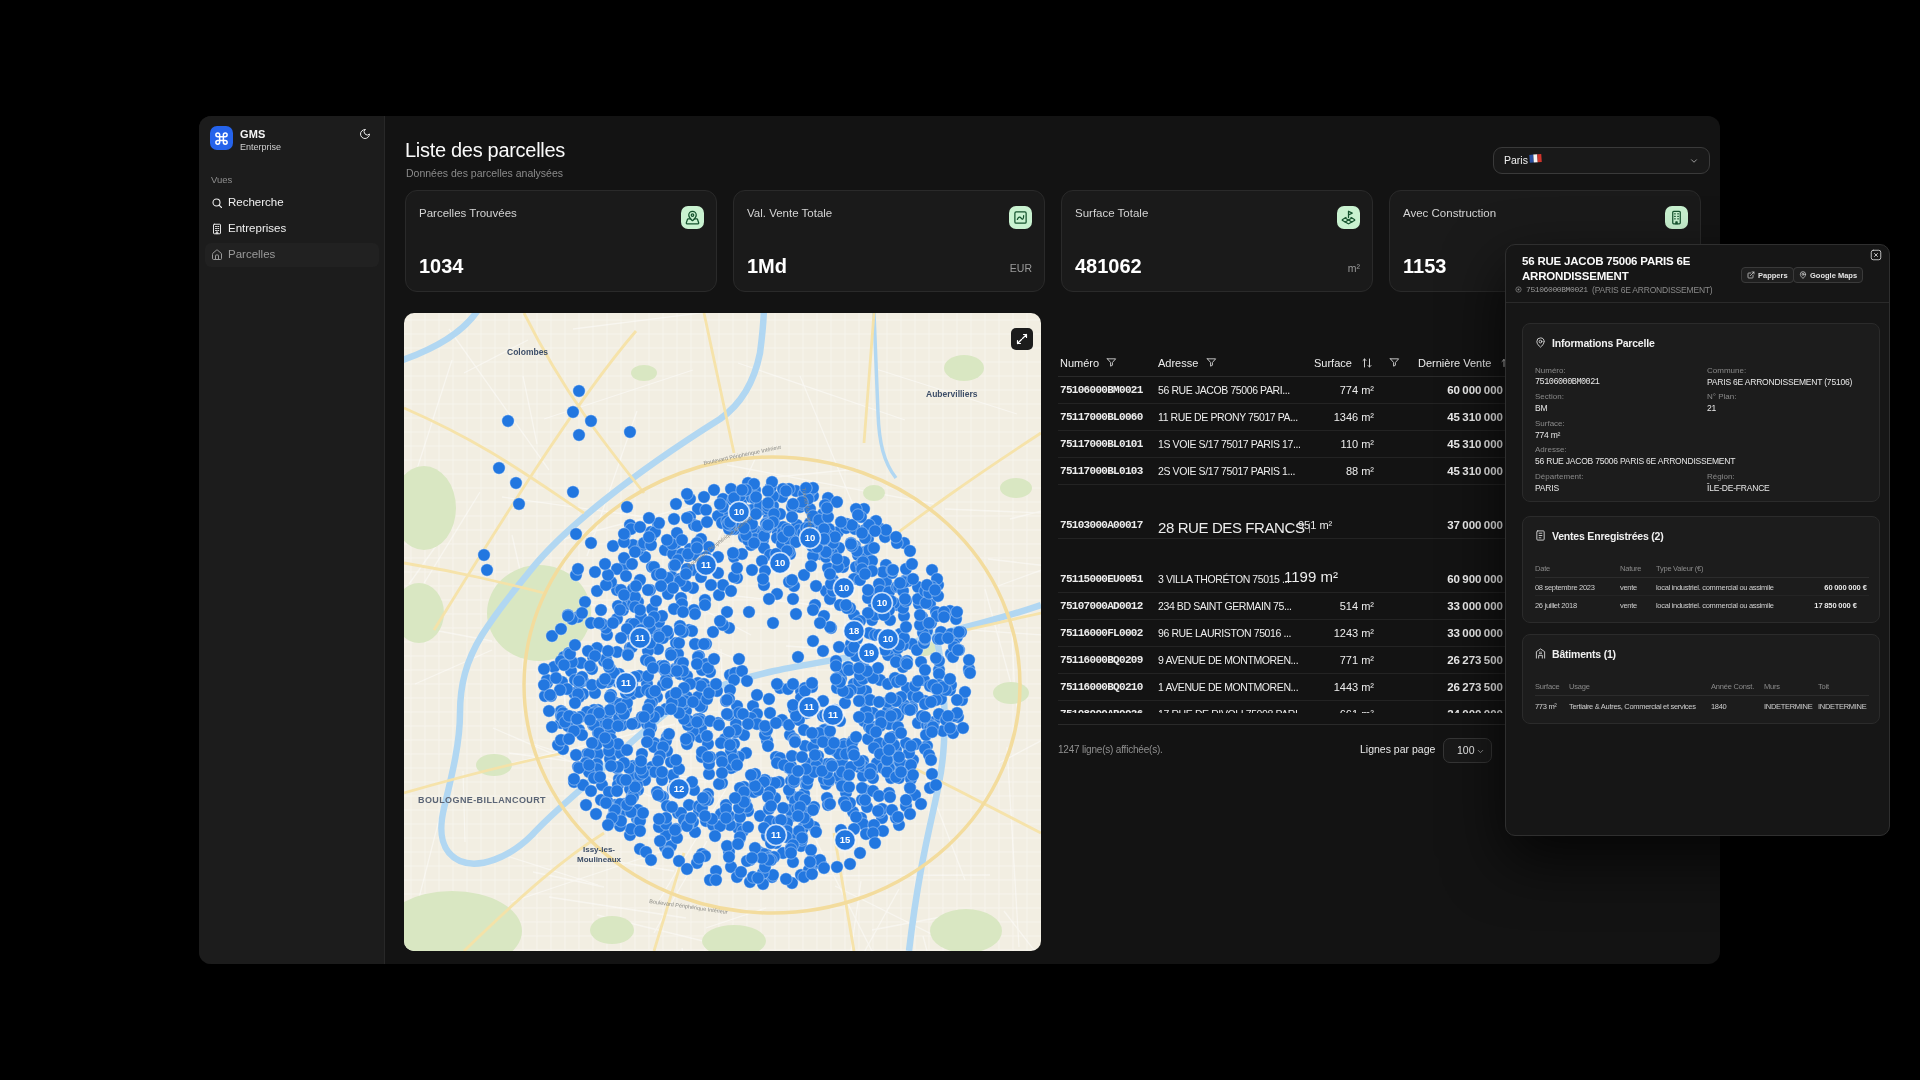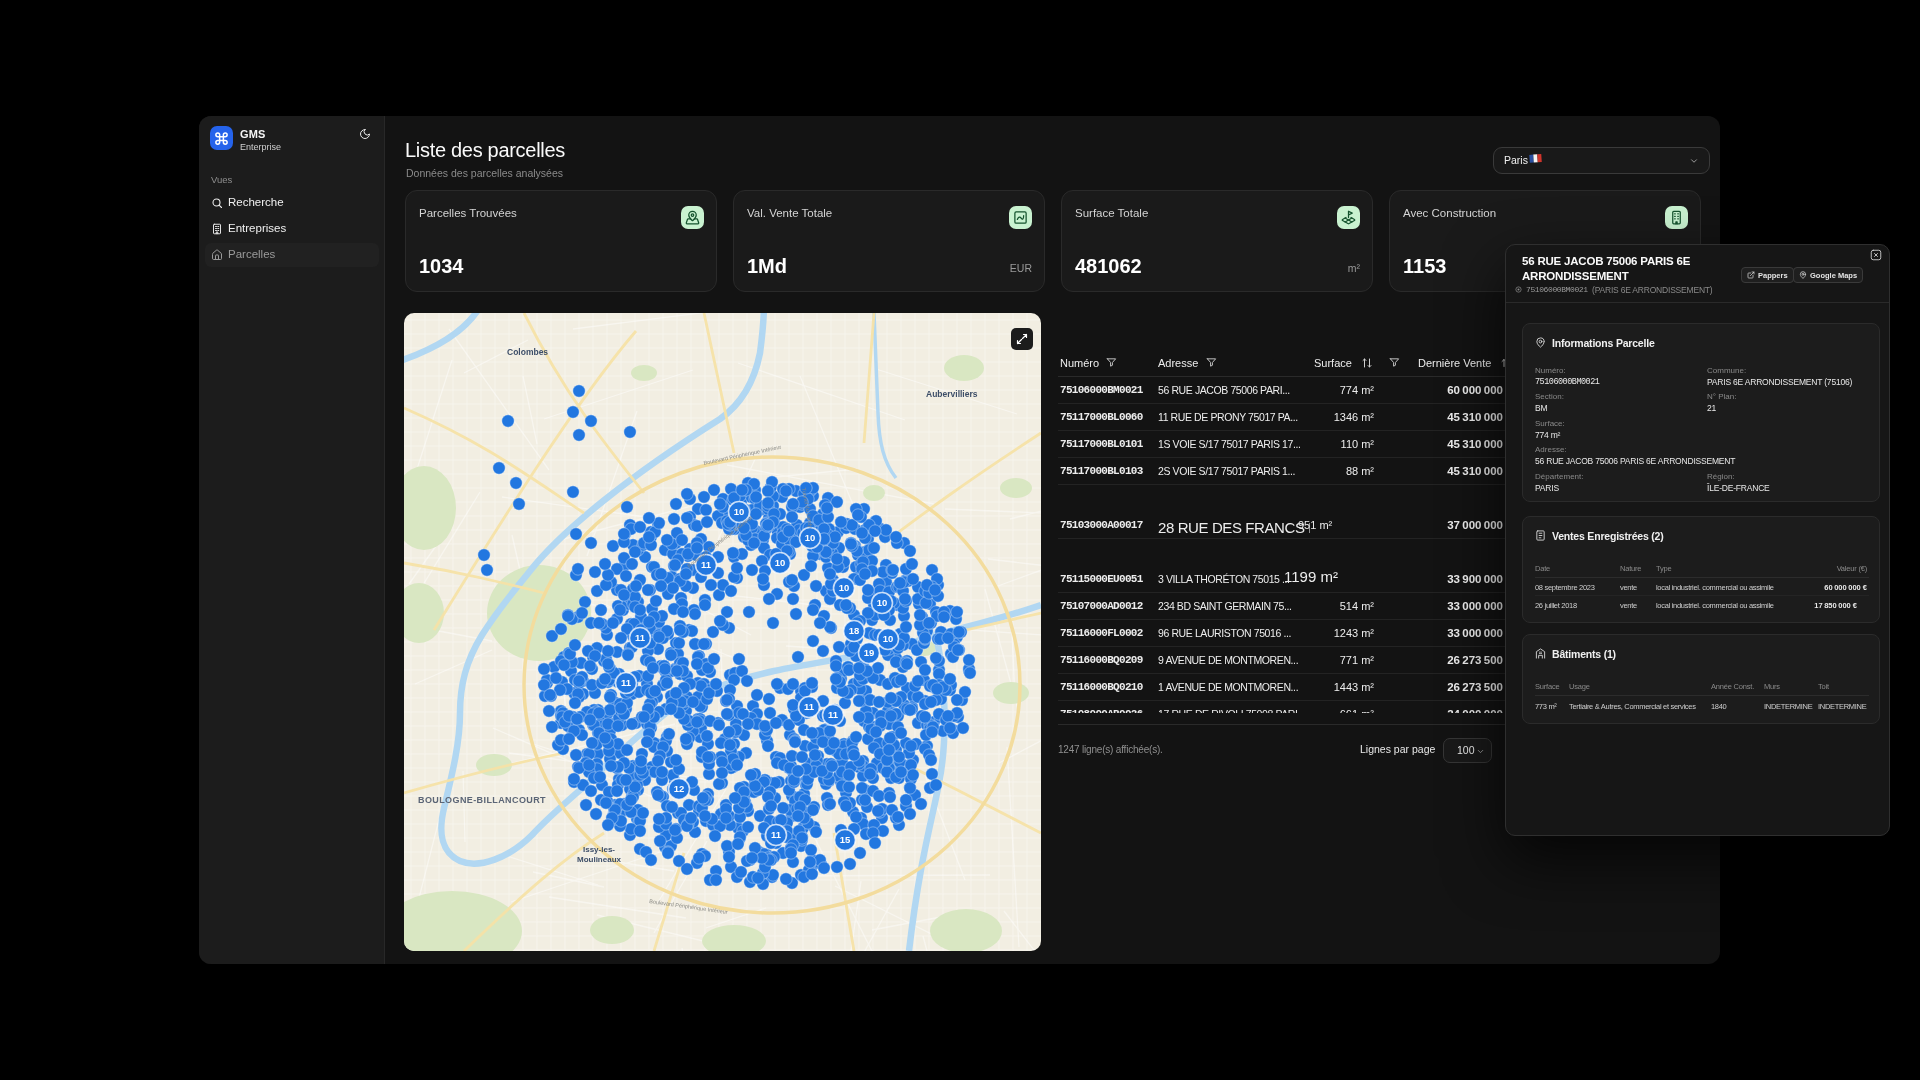--- a/index.html
+++ b/index.html
@@ -1936,21 +1936,21 @@
 <div class="abs" style="left:0;top:162px;width:646px;height:27px;border-bottom:1px solid #232323">
 <div class="abs mono" style="left:2px;top:7px;font-size:11px;font-weight:bold;letter-spacing:-0.7px">75103000A00017</div>
 <div class="abs" style="left:100px;top:7px;font-size:15px;letter-spacing:-0.4px;white-space:nowrap;max-width:152px;overflow:hidden">28 RUE DES FRANCS BOUR...</div>
 <div class="abs" style="left:240px;top:7px;width:90px;text-align:left;font-size:11px">951&nbsp;m²</div>
 <div class="abs" style="left:329px;top:7px;width:116px;text-align:right;font-size:11.5px;font-weight:600">37 000 000</div>
 </div>
 <div class="abs" style="left:0;top:216px;width:646px;height:27px;border-bottom:1px solid #232323">
 <div class="abs mono" style="left:2px;top:7px;font-size:11px;font-weight:bold;letter-spacing:-0.7px">75115000EU0051</div>
 <div class="abs" style="left:100px;top:7px;font-size:10.5px;letter-spacing:-0.4px;white-space:nowrap;max-width:152px;overflow:hidden">3 VILLA THORÉTON 75015 ...</div>
 <div class="abs" style="left:226px;top:2px;width:90px;text-align:left;font-size:15px">1199&nbsp;m²</div>
-<div class="abs" style="left:329px;top:7px;width:116px;text-align:right;font-size:11.5px;font-weight:600">33 900 000</div>
+<div class="abs" style="left:329px;top:7px;width:116px;text-align:right;font-size:11.5px;font-weight:600">60 900 000</div>
 </div>
 <div class="abs" style="left:0;top:243px;width:646px;height:27px;border-bottom:1px solid #232323">
 <div class="abs mono" style="left:2px;top:7px;font-size:11px;font-weight:bold;letter-spacing:-0.7px">75107000AD0012</div>
 <div class="abs" style="left:100px;top:7px;font-size:10.5px;letter-spacing:-0.4px;white-space:nowrap;max-width:152px;overflow:hidden">234 BD SAINT GERMAIN 75...</div>
 <div class="abs" style="left:226px;top:7px;width:90px;text-align:right;font-size:11px">514&nbsp;m²</div>
 <div class="abs" style="left:329px;top:7px;width:116px;text-align:right;font-size:11.5px;font-weight:600">33 000 000</div>
 </div>
 <div class="abs" style="left:0;top:270px;width:646px;height:27px;border-bottom:1px solid #232323">
 <div class="abs mono" style="left:2px;top:7px;font-size:11px;font-weight:bold;letter-spacing:-0.7px">75116000FL0002</div>
 <div class="abs" style="left:100px;top:7px;font-size:10.5px;letter-spacing:-0.4px;white-space:nowrap;max-width:152px;overflow:hidden">96 RUE LAURISTON 75016 ...</div>
@@ -2045,21 +2045,21 @@
     <div class="abs" style="left:12px;top:13px">
         <svg width="11" height="11" viewBox="0 0 24 24" fill="none" stroke="#d8d8d8" stroke-width="2" stroke-linecap="round" stroke-linejoin="round">
           <rect x="4" y="2" width="16" height="20" rx="2"></rect>
           <path d="M9 7h6M9 12h6M9 17h4"></path>
         </svg>
       </div>
     <div class="ph" style="left:29px;top:13px">Ventes Enregistrées (2)</div>
     <div class="tt abs" style="left:12px;top:47px">Date</div>
     <div class="tt abs" style="left:97px;top:47px">Nature</div>
     <div class="tt abs" style="left:133px;top:47px">Type</div>
-    <div class="tt abs" style="left:150px;top:47px;width:194px;text-align:right">Valeur (€)</div>
+    <div class="tt abs" style="left:150px;top:47px;width:194px;text-align:left">Valeur (€)</div>
     <div class="abs" style="left:12px;top:60px;width:334px;border-bottom:1px solid #2c2c2c"></div>
     <div class="tv abs" style="left:12px;top:66px">08 septembre 2023</div>
     <div class="tv abs" style="left:97px;top:66px">vente</div>
     <div class="tv abs" style="left:133px;top:66px">local industriel. commercial ou assimile</div>
     <div class="tv abs" style="left:150px;top:66px;width:194px;text-align:right;color:#e8e8e8;font-weight:bold">60 000 000 €</div>
     <div class="abs" style="left:12px;top:78px;width:334px;border-bottom:1px solid #242424"></div>
     <div class="tv abs" style="left:12px;top:84px">26 juillet 2018</div>
     <div class="tv abs" style="left:97px;top:84px">vente</div>
     <div class="tv abs" style="left:133px;top:84px">local industriel. commercial ou assimile</div>
     <div class="tv abs" style="left:160px;top:84px;width:174px;text-align:right;color:#e8e8e8;font-weight:bold">17 850 000 €</div>

